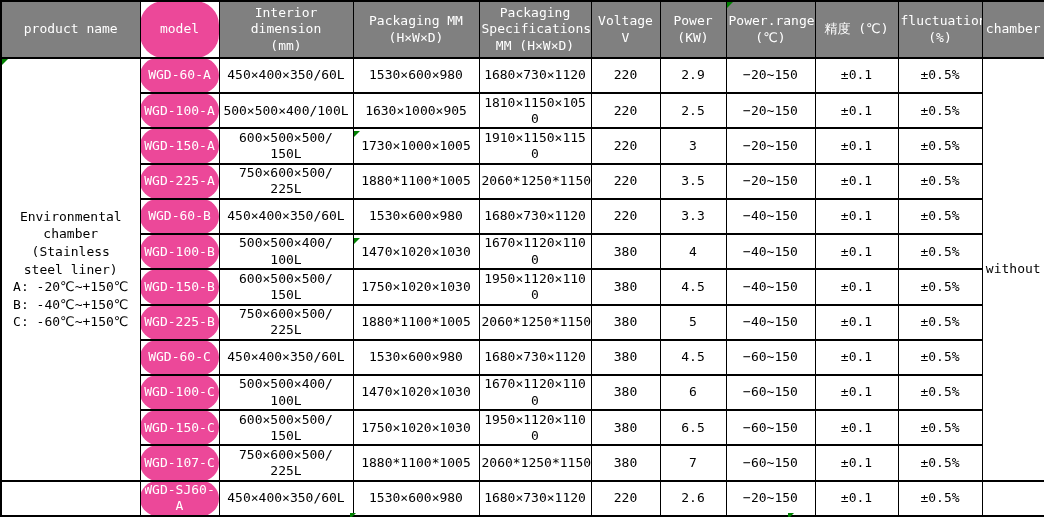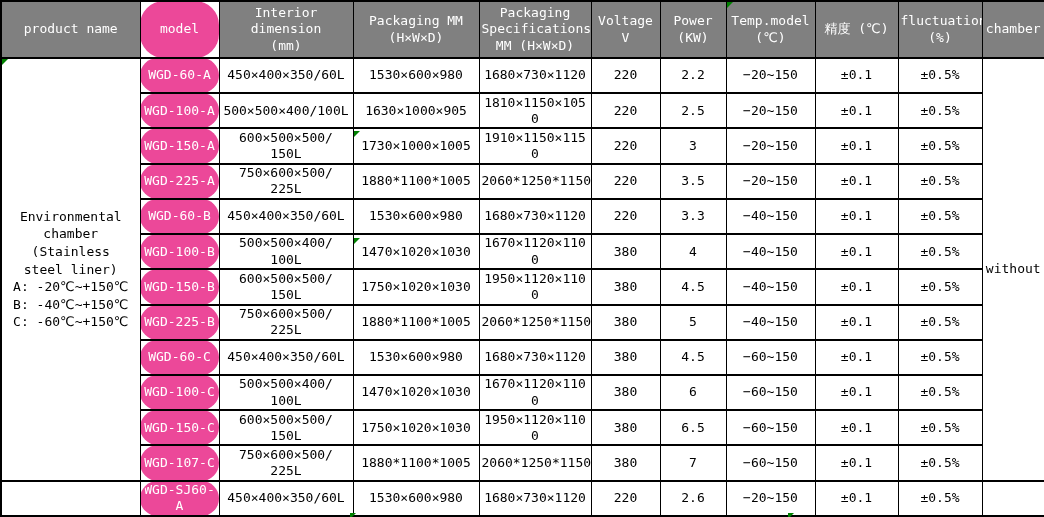--- a/index.html
+++ b/index.html
@@ -62,42 +62,42 @@
         <th>Interior dimension
 (mm)</th>
         <th>Packaging MM
 (H×W×D)</th>
         <th>Packaging
 Specifications
 MM (H×W×D)</th>
         <th>Voltage V</th>
         <th>Power
 (KW)</th>
-        <th>Temp.model
+        <th>Power.range
 (℃)</th>
         <th>精度 (℃)</th>
         <th>fluctuation
 (%)</th>
         <th>chamber</th>
       </tr>
     </thead>
     <tbody>
       <tr>
         <td class="pname" rowspan="12">Environmental
 chamber (Stainless
 steel liner)
 A: -20℃~+150℃
 B: -40℃~+150℃
 C: -60℃~+150℃</td>
         <td class="model-col">WGD-60-A</td>
         <td>450×400×350/60L</td>
         <td>1530×600×980</td>
         <td>1680×730×1120</td>
         <td>220</td>
-        <td>2.2</td>
+        <td>2.9</td>
         <td>−20~150</td>
         <td>±0.1</td>
         <td>±0.5%</td>
         <td rowspan="12">without</td>
       </tr>
       <tr>
         <td class="model-col">WGD-100-A</td>
         <td>500×500×400/100L</td>
         <td>1630×1000×905</td>
         <td>1810×1150×105

